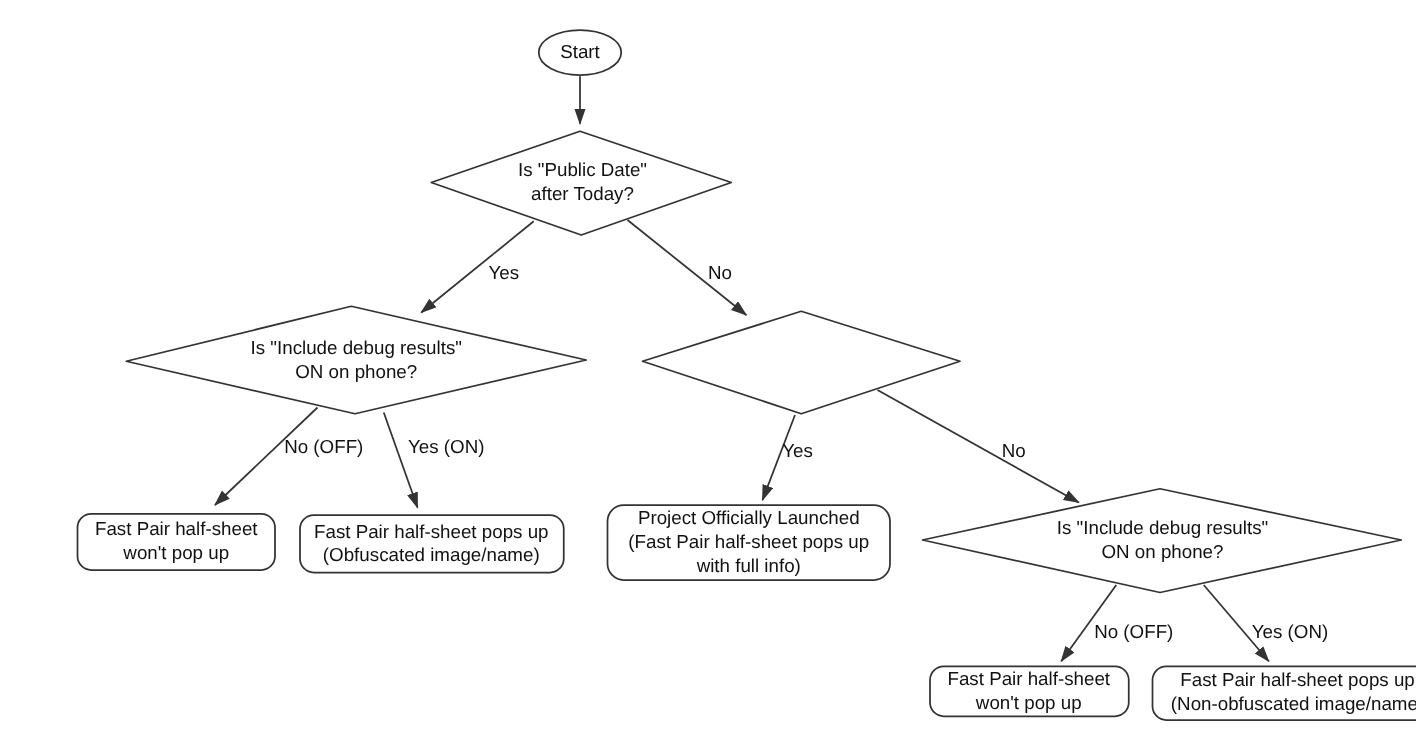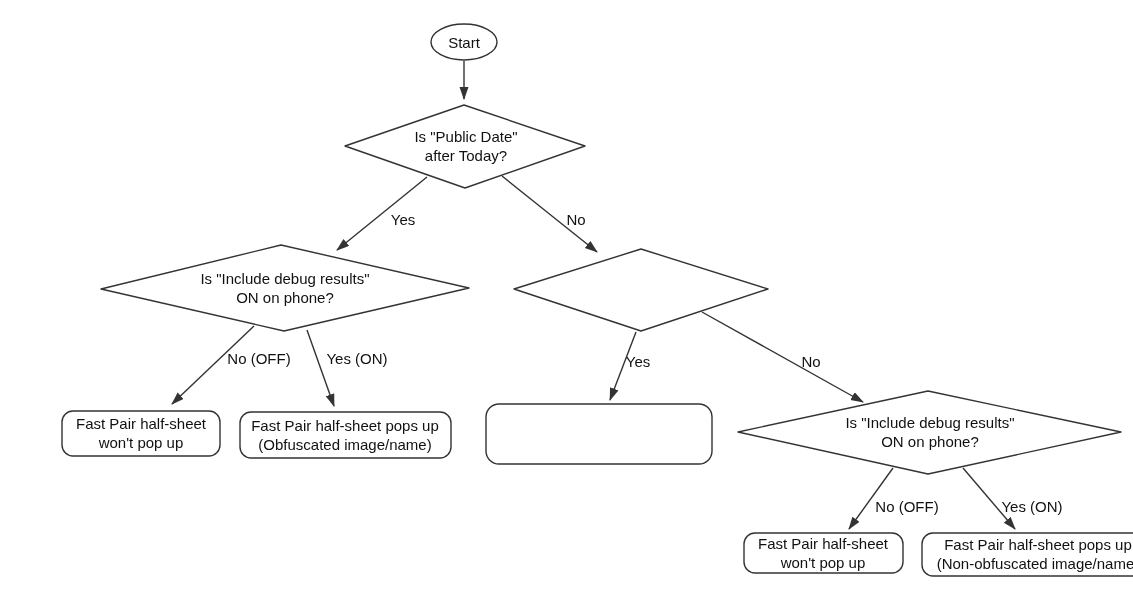--- a/index.html
+++ b/index.html
@@ -71,20 +71,23 @@
   <div class="node-label" style="left:434px; top:146px;">Is "Public Date"
 after Today?</div>
   <div class="node-label" style="left:253px; top:288px;">Is "Include debug results"
 ON on phone?</div>
   <div class="node-label" style="left:898px; top:432px;">Is "Include debug results"
 ON on phone?</div>
   <div class="node-label" style="left:109px; top:433px;">Fast Pair half-sheet
 won't pop up</div>
   <div class="node-label" style="left:313px; top:435px;">Fast Pair half-sheet pops up
 (Obfuscated image/name)</div>
+  <div class="node-label" style="left:567px; top:434px;">Project Officially Launched
+(Fast Pair half-sheet pops up
+with full info)</div>
   <div class="node-label" style="left:791px; top:553px;">Fast Pair half-sheet
 won't pop up</div>
   <div class="node-label" style="left:1006px; top:554px;">Fast Pair half-sheet pops up
 (Non-obfuscated image/name)</div>
 
   <div class="edge-label" style="left:371px; top:219px;">Yes</div>
   <div class="edge-label" style="left:544px; top:219px;">No</div>
   <div class="edge-label" style="left:227px; top:358px;">No (OFF)</div>
   <div class="edge-label" style="left:325px; top:358px;">Yes (ON)</div>
   <div class="edge-label" style="left:606px; top:361px;">Yes</div>

